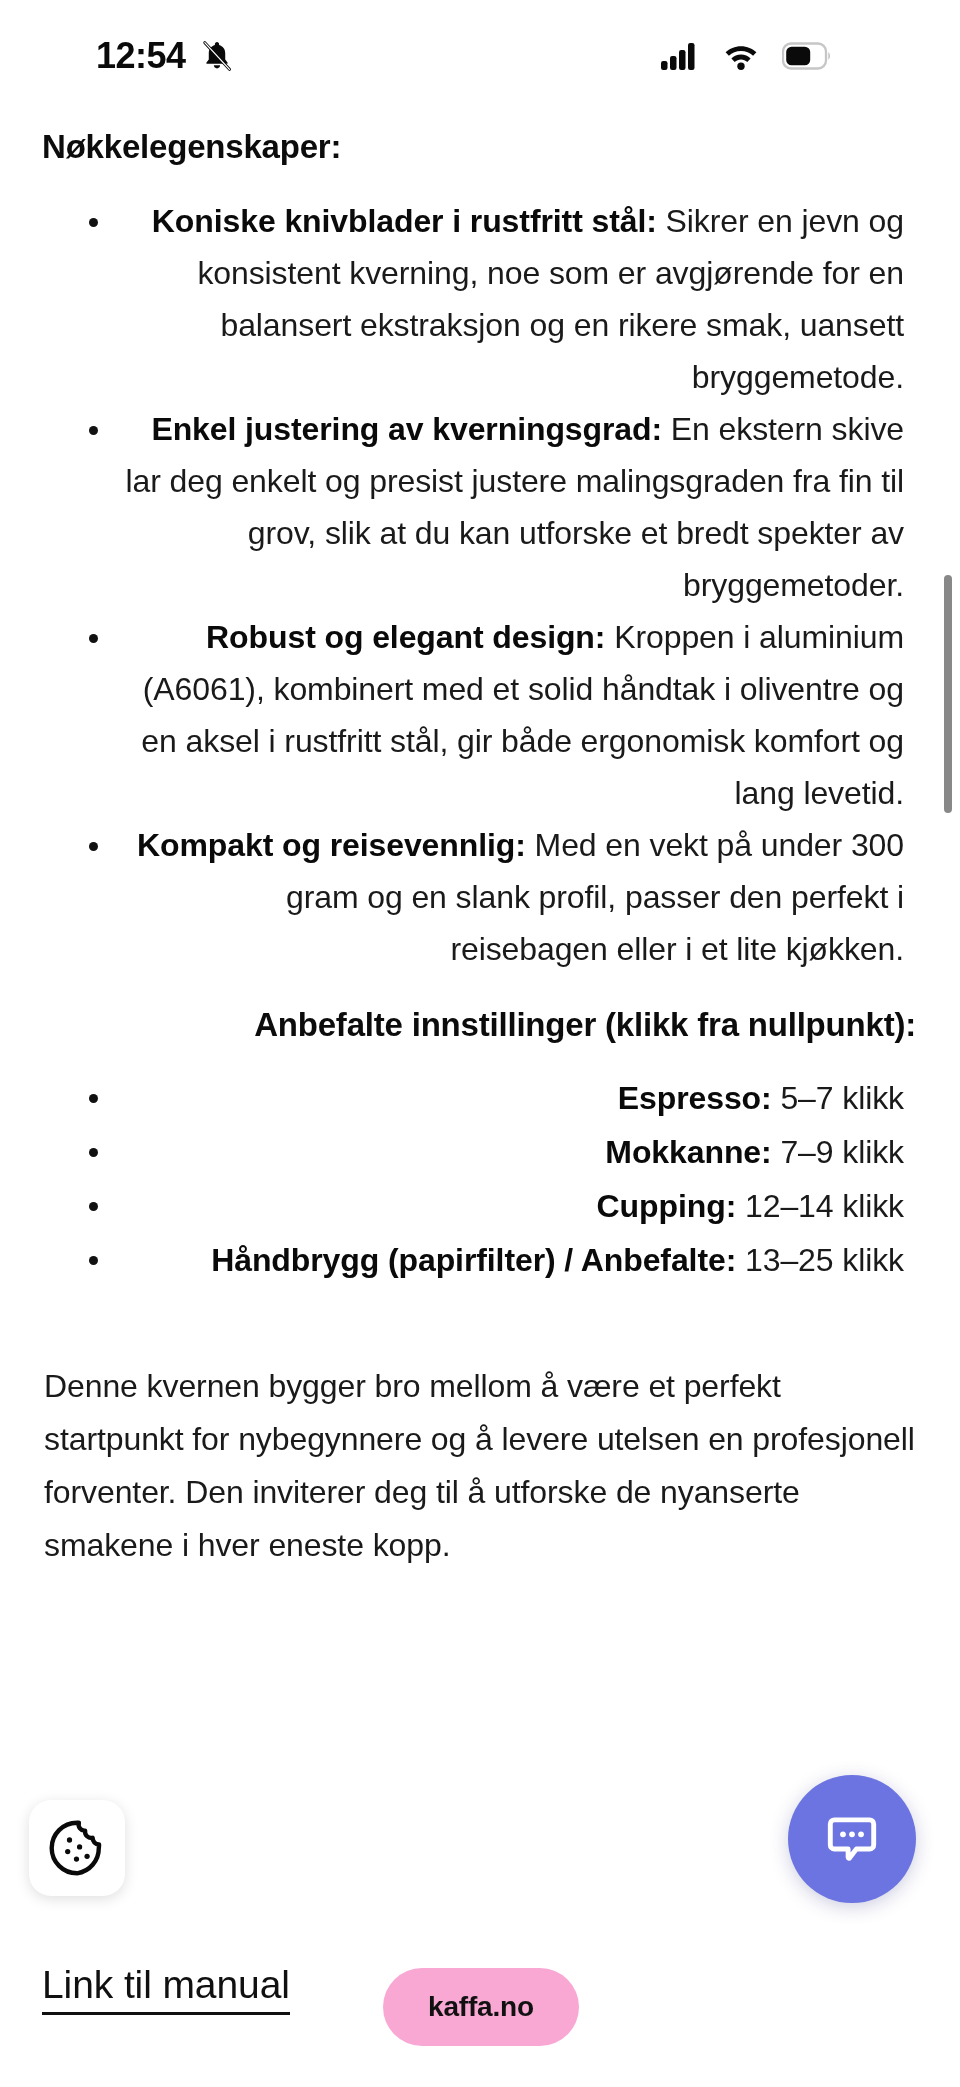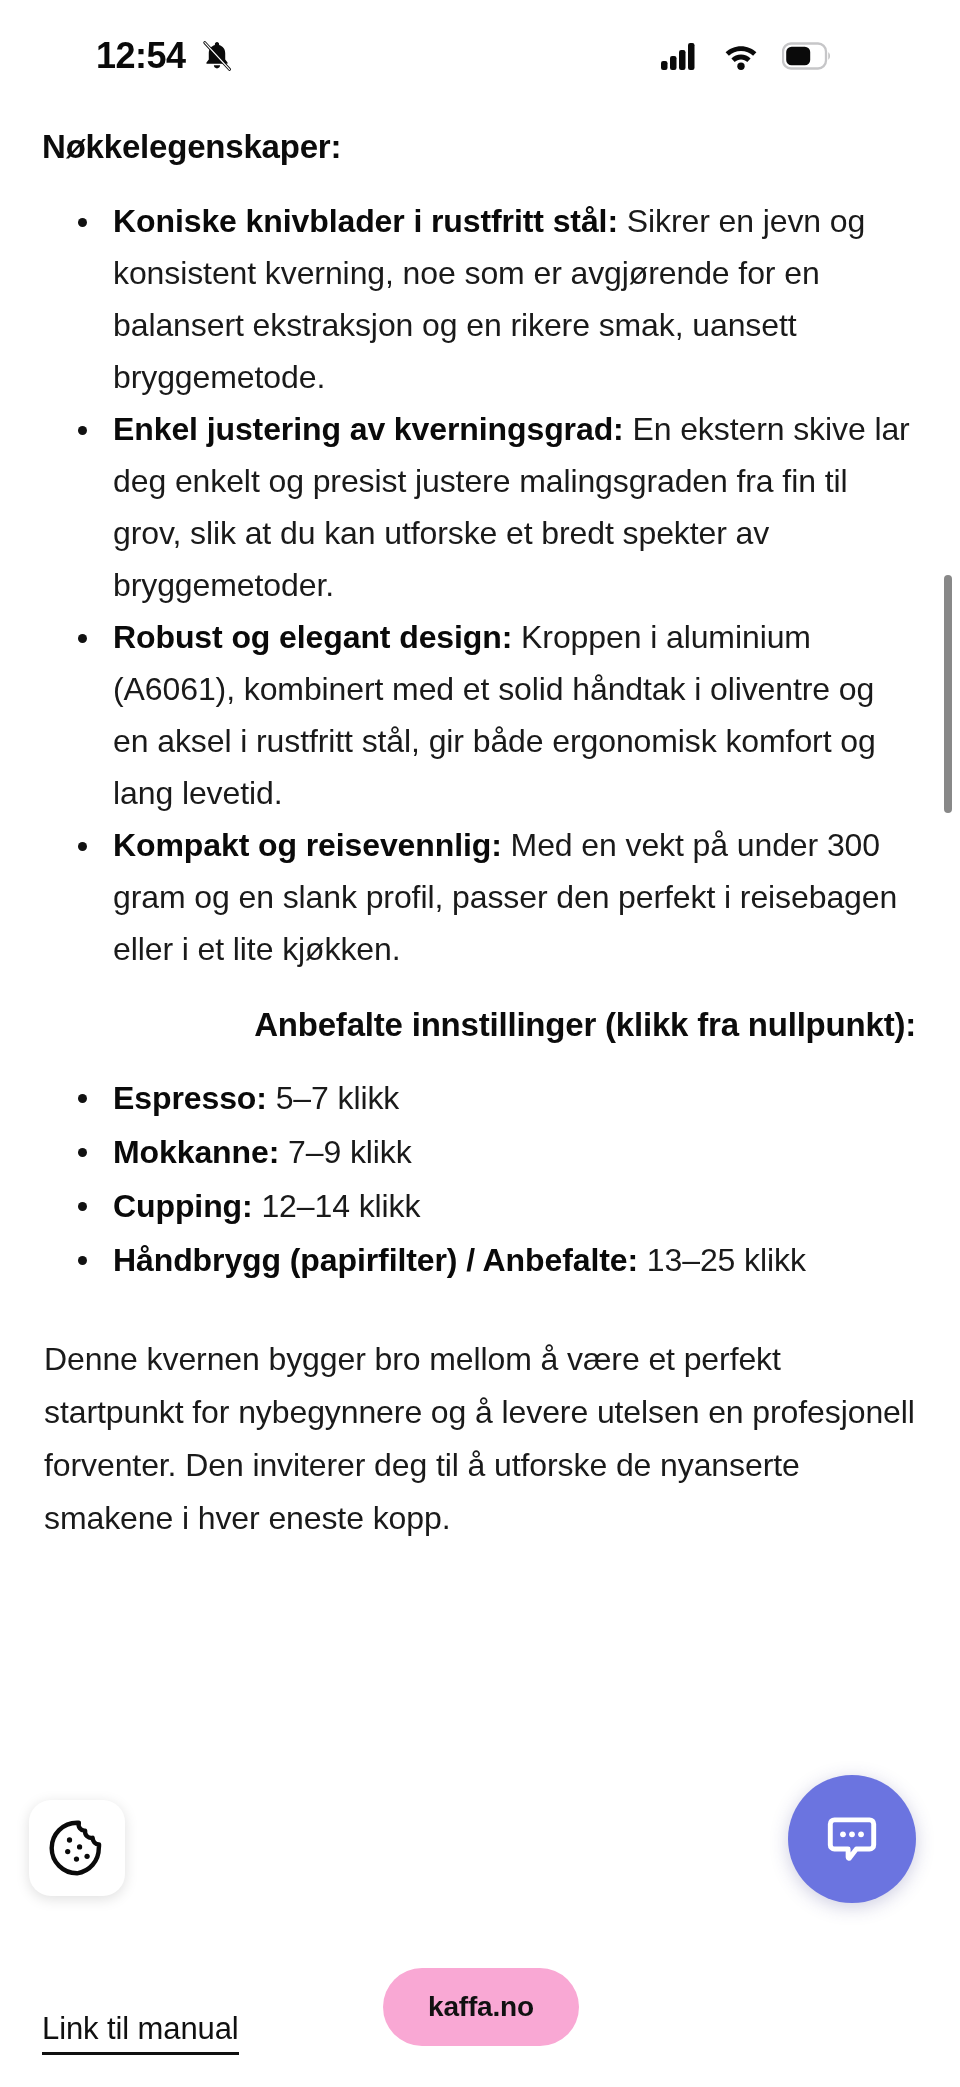--- a/index.html
+++ b/index.html
@@ -28,21 +28,21 @@
     padding:30px 44px 0 42px;
     color:#111111;
   }
   h2.section-heading {
     font-size:33px; font-weight:700; color:#0c0c0c;
     letter-spacing:-0.2px; line-height:1.3;
     margin:0 0 26px 0;
   }
   h2.section-heading.second { margin-top:29px; margin-bottom:24px;text-align:right; }
 
-  ul.bullets { list-style:none; margin:1px; padding:0; }
+  ul.bullets { list-style:none; margin:12px; padding:0;text-align:right; }
   ul.bullets > li {
     position:relative;
     padding-left:70px;
     font-size:32px;
     line-height:52px;
     color:#1a1a1a;
     letter-spacing:-0.1px;
   }
   ul.bullets > li::before {
     content:"";
@@ -54,37 +54,36 @@
   }
   .lead { font-weight:700; color:#0a0a0a; }
 
   ul.settings > li { line-height:54px; }
 
   p.closing {
     font-size:32px;
     line-height:53px;
     color:#1a1a1a;
     letter-spacing:-0.1px;
-    margin-top:46px;
+    margin-top:73px;
     padding-left:2px;
   }
 
   
   .footer {
     position:absolute; left:42px; top:1963px;
   }
   .manual-link {
-    font-size:31px;
+    font-size:39px;
     color:#101010;
     text-decoration:none;
     border-bottom:3px solid #101010;
     padding-bottom:5px;
     display:inline-block;
     letter-spacing:-0.1px;
-    margin-top:48px;
   }
 
   .domain-pill {
     position:absolute;
     left:383px; top:1968px;
     width:196px; height:78px;
     background:#f9a8d4;
     border-radius:39px;
     display:flex; align-items:center; justify-content:center;
     font-size:28px; font-weight:700; color:#111;

